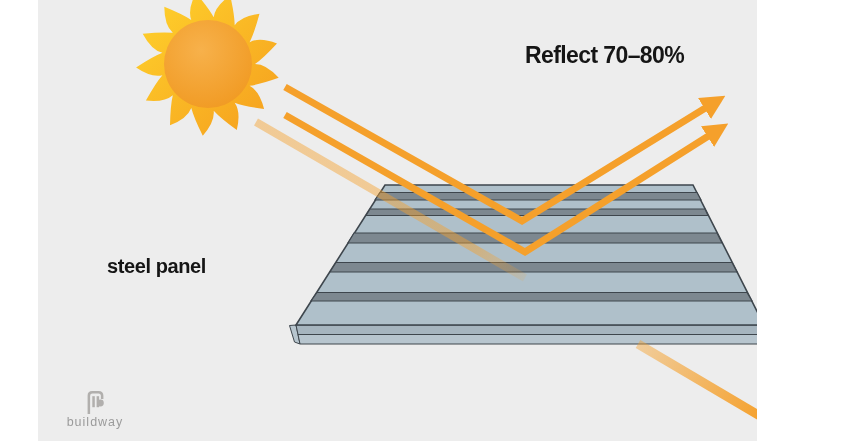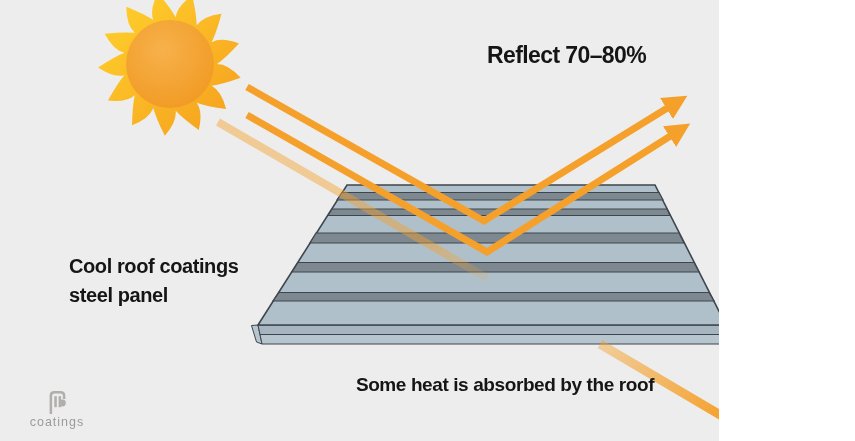--- a/index.html
+++ b/index.html
@@ -2,20 +2,21 @@
 <html style="--bg: #EDEDED; --accent: #F5A02B; --panel_light: #AFC0CA; --panel_dark: #7D8890; --panel_outline: #3E464D; --side_mid: #A6B5BF; --side_light: #B7C5CE; --text: #151515; --logo_icon: #B1AFAD; --logo_text: #9B9B9B; --sun_flame_light: #FFD42C; --sun_flame_deep: #F59D1E; --sun_core_light: #F7B14B; --sun_core_deep: #F0981F;"><head>
 <meta charset="utf-8">
 <style>
   html,body{margin:0;padding:0;}
   body{font-family:"Liberation Sans", sans-serif;}
   #canvas{
     position:relative;
     width:719px;height:441px;
     background:var(--bg);
     overflow:hidden;
+    margin-left:38px;
   }
   #gfx{position:absolute;left:0;top:0;}
 
   
   .roof-top{fill:var(--panel_light);stroke:var(--panel_outline);stroke-width:1.6;}
   .roof-band{fill:var(--panel_dark);stroke:var(--panel_outline);stroke-width:1.2;}
   .side-mid{fill:var(--side_mid);stroke:var(--panel_outline);stroke-width:1;}
   .side-light{fill:var(--side_light);stroke:var(--panel_outline);stroke-width:1;}
   .ray{stroke:var(--accent);stroke-width:7;fill:none;stroke-miterlimit:5;}
   .ray-soft{stroke:url(#gradSoft);stroke-width:8;fill:none;}
@@ -100,31 +101,29 @@
 
     <g>
       <path id="sun-flames" class="sun-flames" d="M175.7,17.3 Q177.0,6.2 192.2,-4.5 Q196.6,15.0 196.7,25.3 L170,64 Z M196.7,25.3 Q203.1,16.1 221.5,13.7 Q216.3,33.0 211.6,42.2 L170,64 Z M211.6,42.2 Q221.6,36.9 239.0,43.4 Q225.4,58.1 217.0,64.0 L170,64 Z M217.0,64.0 Q228.2,64.0 240.7,77.8 Q221.8,84.5 211.6,85.8 L170,64 Z M211.6,85.8 Q221.6,91.1 226.1,109.1 Q206.4,106.3 196.7,102.7 L170,64 Z M196.7,102.7 Q203.1,111.9 198.8,130.0 Q182.6,118.3 175.7,110.7 L170,64 Z M175.7,110.7 Q177.0,121.8 164.8,135.8 Q155.9,117.9 153.3,107.9 L170,64 Z M153.3,107.9 Q149.3,118.5 132.0,125.2 Q132.4,105.2 134.8,95.2 L170,64 Z M134.8,95.2 Q126.4,102.6 107.9,100.5 Q117.6,83.0 124.4,75.2 L170,64 Z M124.4,75.2 Q113.4,77.9 98.1,67.5 Q114.8,56.5 124.4,52.8 L170,64 Z M124.4,52.8 Q113.4,50.1 104.7,33.7 Q124.6,31.7 134.8,32.8 L170,64 Z M134.8,32.8 Q126.4,25.4 126.3,6.8 Q144.8,14.3 153.3,20.1 L170,64 Z M153.3,20.1 Q149.3,9.5 157.9,-7.0 Q170.8,8.3 175.7,17.3 L170,64 Z "></path>
       <circle class="sun-core" cx="170" cy="64" r="44"></circle>
     </g>
   </svg>
 
   <div id="reflect-label" class="lbl">Reflect 70–80%</div>
 
   <div id="coating-label" class="lbl">
-    <span>Cool roof coatings</span>
     <span>steel panel</span>
   </div>
 
   <div id="absorb-label" class="lbl">
-    <span>Some heat is absorbed by the roof</span>
   </div>
 
   <div id="logo">
     <svg width="17" height="24" viewBox="0 0 17 24">
       <path class="logo-fill" d="M0.6,24 L0.6,5.6 Q0.6,1 5.2,1 L11.6,1 Q16.4,1 16.4,5.8 L16.4,9 L13.9,9 L13.9,6 Q13.9,3.5 11.4,3.5 L5.4,3.5 Q3.1,3.5 3.1,5.9 L3.1,24 Z"></path>
       <rect class="logo-fill" x="5.3" y="6.2" width="2.5" height="11"></rect>
       <rect class="logo-fill" x="9.6" y="6.2" width="2.5" height="11"></rect>
       <circle class="logo-fill" cx="13.4" cy="13" r="3.4"></circle>
     </svg>
-    <span id="logo-text">coatings</span>
+    <span id="logo-text">buildway</span>
   </div>
 
 </div>
 
 </body></html>

